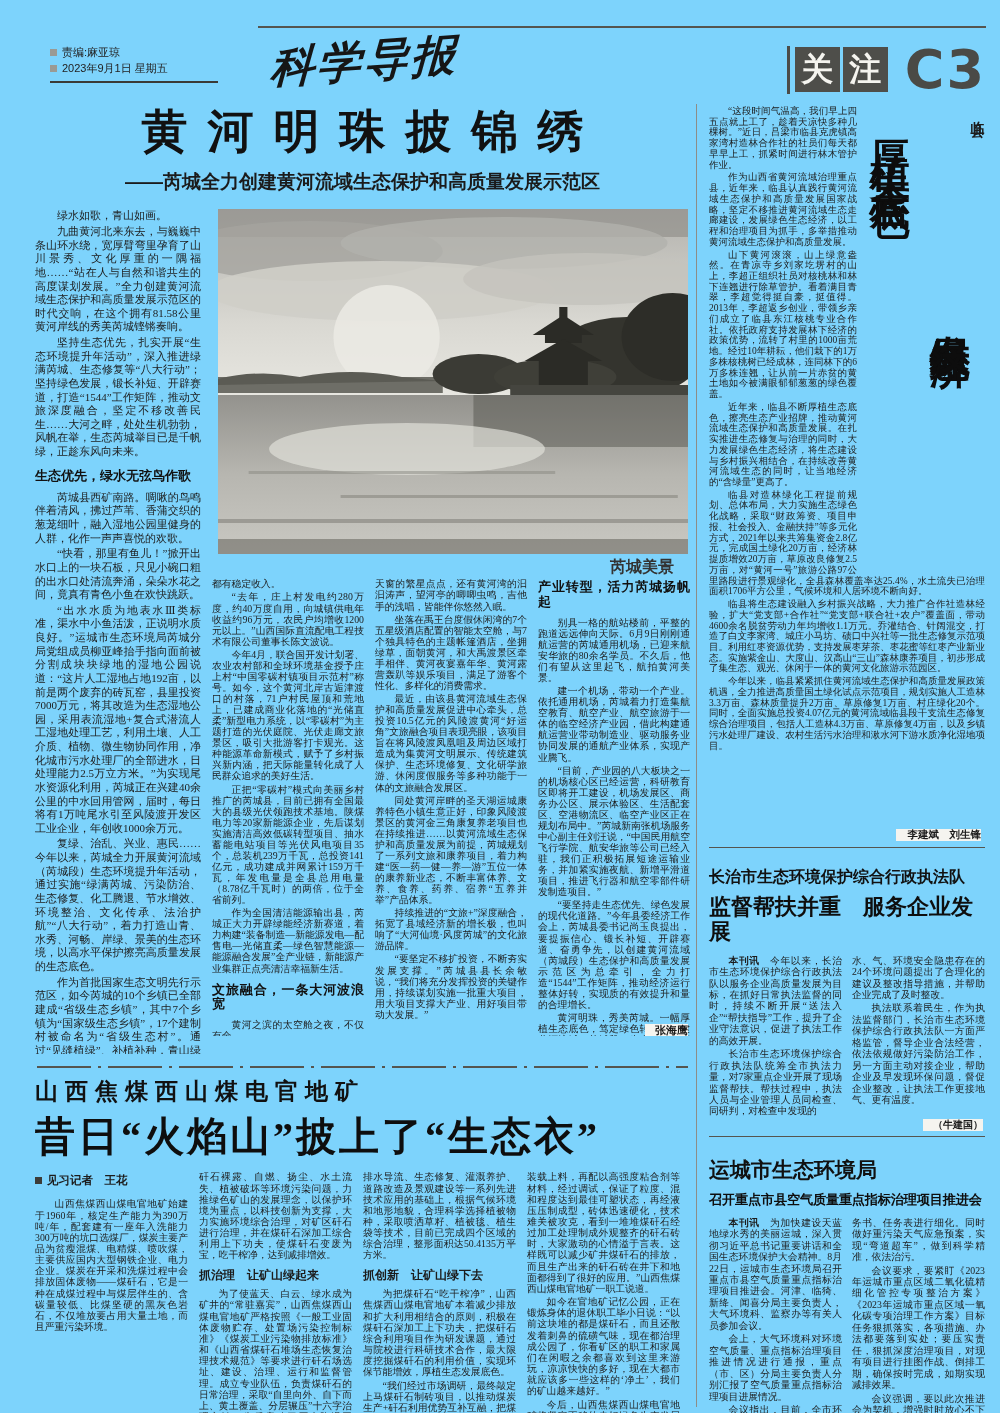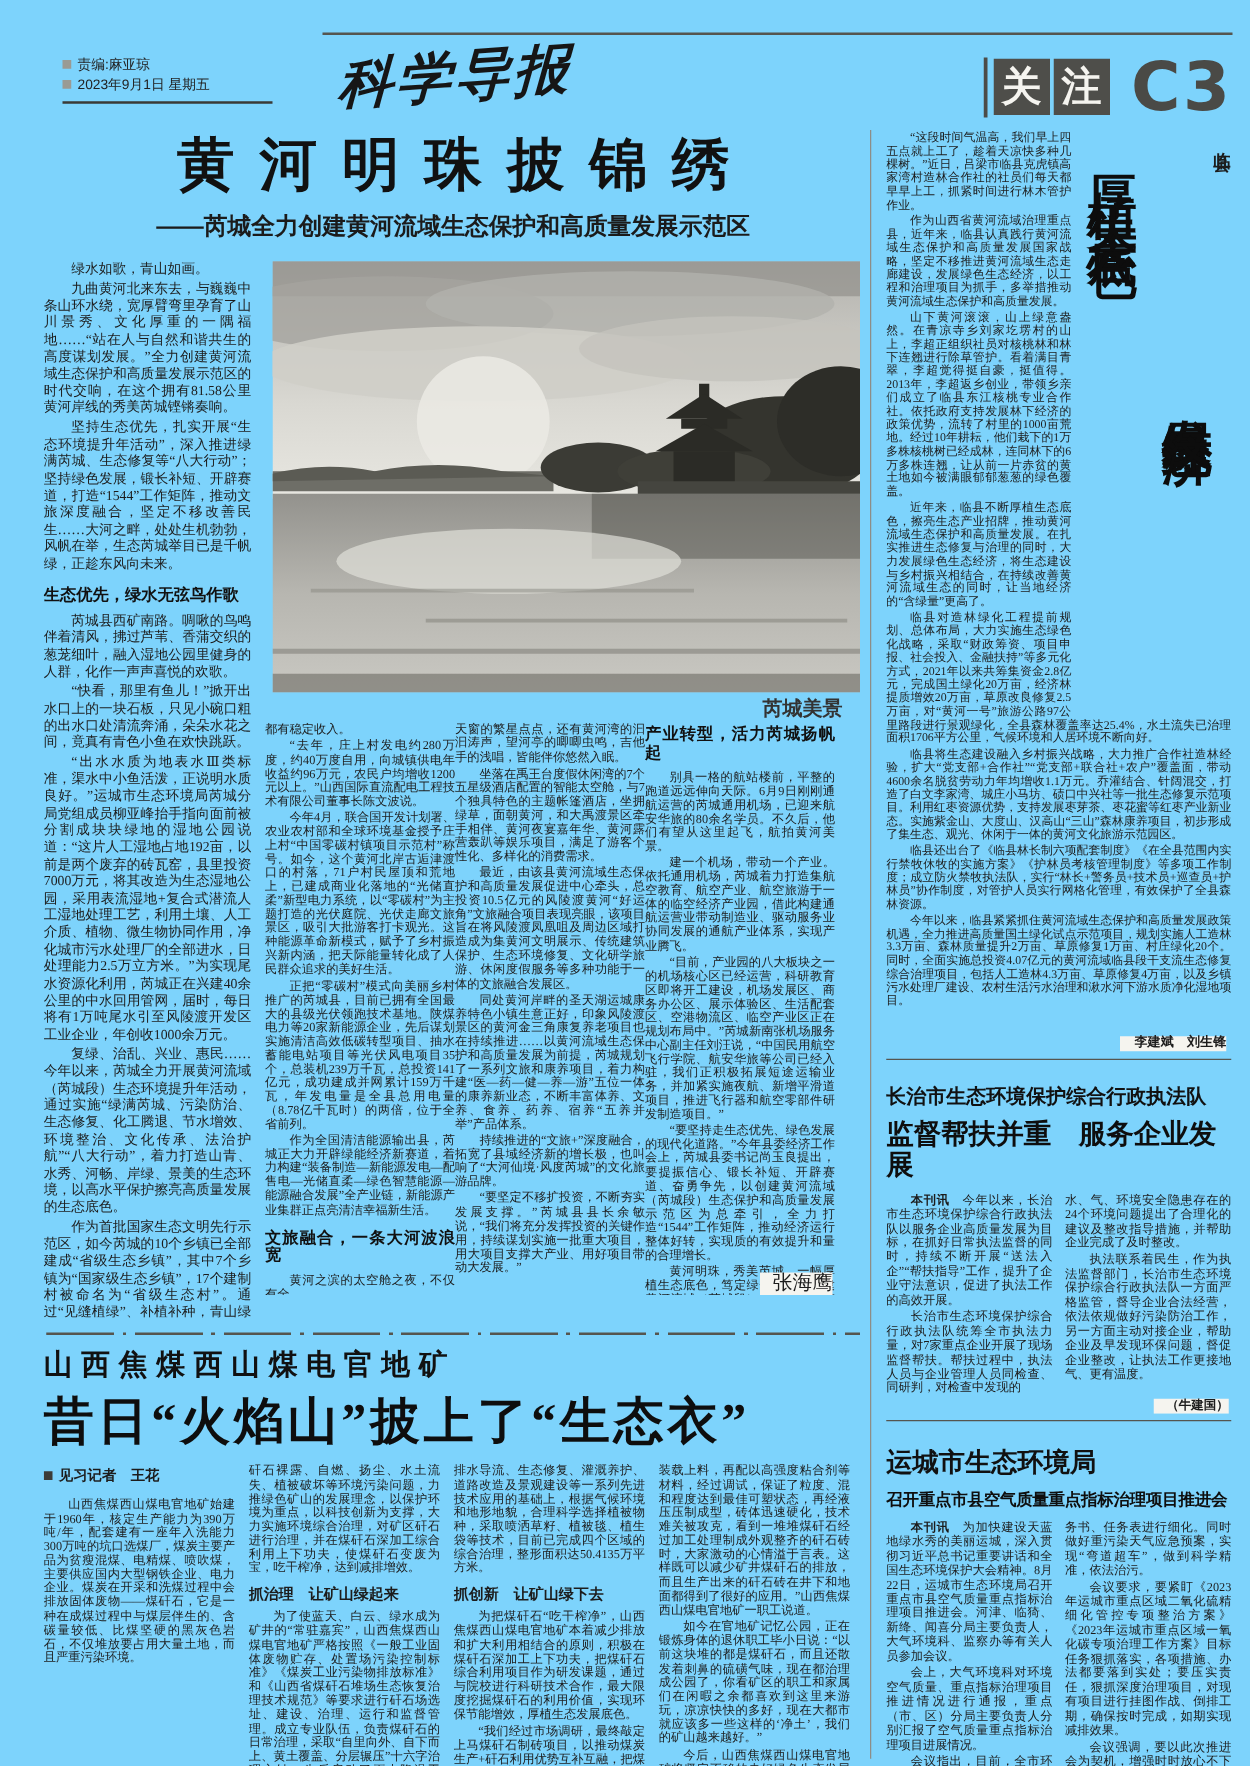--- a/index.html
+++ b/index.html
@@ -26,27 +26,27 @@
   
   .main-head{text-align:center;}
   .main-head h1{margin:6px 0 0;font:900 46px/1.1 "Liberation Sans","DejaVu Sans",sans-serif;letter-spacing:20px;text-indent:20px;color:#111;}
   .main-head h2{margin:14px 0 0;font:700 19px/1.2 "Liberation Sans","DejaVu Sans",sans-serif;color:#1b1b1b;}
   .main-body{margin-top:16px;height:845px;display:flex;gap:11px;}
   .mcol1{width:166px;font-size:11px;line-height:1.24;text-align:justify;overflow:hidden;}
   .mright{flex:1;min-width:0;}
   .photo-wrap{margin-left:6px;}
   .photo-wrap svg{display:block;}
   .caption{font-size:16px;text-align:right;padding-right:16px;margin-top:3px;font-weight:700;color:#333;height:16px;}
-  .under-cols{display:flex;margin-top:5px;height:458px;overflow:hidden;}
+  .under-cols{display:flex;gap:11px;margin-top:5px;height:458px;overflow:hidden;}
   .ucol{width:152px;font-size:9.8px;line-height:1.13;text-align:justify;overflow:hidden;position:relative;}
   .para{margin:0 0 2px;text-indent:2em;}
   .cont{text-indent:0;}
   .subhd{font-family:"Liberation Sans","DejaVu Sans",sans-serif;font-weight:700;font-size:13px;margin:9px 0 7px;text-indent:0;color:#111;}
   .subhd.first{margin-top:2px;}
-  .abyline{position:absolute;right:2px;bottom:0;font-weight:400;background:#f5f4ef;padding-left:10px;font-size:16px;}
+  .abyline{position:absolute;right:2px;bottom:0;font-weight:700;background:#f5f4ef;padding-left:10px;font-size:11px;}
   
   .dashdot{height:2px;margin:12px 2px 8px;
     background:repeating-linear-gradient(90deg,#55554f 0 54px,transparent 54px 61px,#55554f 61px 64px,transparent 64px 71px);}
   
   .g-kicker{font:700 23px "Liberation Sans","DejaVu Sans",sans-serif;letter-spacing:7px;color:#111;}
   .g-title{margin:8px 0 12px;font:900 40px/1.1 "Liberation Serif","DejaVu Serif",serif;letter-spacing:3px;color:#0e0e0e;}
   .g-cols{display:flex;gap:11px;height:250px;overflow:hidden;}
   .gcol{width:153px;font-size:9.8px;line-height:1.14;text-align:justify;overflow:hidden;}
   .g-byline{font:700 11.5px "Liberation Sans","DejaVu Sans",sans-serif;margin:2px 0 10px;}
   .g-byline .sq{background:#3c3c38;}
@@ -239,21 +239,20 @@
           <span class="lx-h1 vtext">厚植生态底色</span>
           <span class="lx-h2 vtext">发展绿色经济</span>
           <span class="lx-county vtext">临县</span>
         </div>
         <p class="para">“这段时间气温高，我们早上四五点就上工了，趁着天凉快多种几棵树。”近日，吕梁市临县克虎镇高家湾村造林合作社的社员们每天都早早上工，抓紧时间进行林木管护作业。</p>
         <p class="para">作为山西省黄河流域治理重点县，近年来，临县认真践行黄河流域生态保护和高质量发展国家战略，坚定不移推进黄河流域生态走廊建设，发展绿色生态经济，以工程和治理项目为抓手，多举措推动黄河流域生态保护和高质量发展。</p>
         <p class="para">山下黄河滚滚，山上绿意盎然。在青凉寺乡刘家圪塄村的山上，李超正组织社员对核桃林和林下连翘进行除草管护。看着满目青翠，李超觉得挺自豪，挺值得。2013年，李超返乡创业，带领乡亲们成立了临县东江核桃专业合作社。依托政府支持发展林下经济的政策优势，流转了村里的1000亩荒地。经过10年耕耘，他们栽下的1万多株核桃树已经成林，连同林下的6万多株连翘，让从前一片赤贫的黄土地如今被满眼郁郁葱葱的绿色覆盖。</p>
         <p class="para">近年来，临县不断厚植生态底色，擦亮生态产业招牌，推动黄河流域生态保护和高质量发展。在扎实推进生态修复与治理的同时，大力发展绿色生态经济，将生态建设与乡村振兴相结合，在持续改善黄河流域生态的同时，让当地经济的“含绿量”更高了。</p>
         <p class="para">临县对造林绿化工程提前规划、总体布局，大力实施生态绿色化战略，采取“财政筹资、项目申报、社会投入、金融扶持”等多元化方式，2021年以来共筹集资金2.8亿元，完成国土绿化20万亩，经济林提质增效20万亩，草原改良修复2.5万亩，对“黄河一号”旅游公路97公里路段进行景观绿化，全县森林覆盖率达25.4%，水土流失已治理面积1706平方公里，气候环境和人居环境不断向好。</p>
         <p class="para">临县将生态建设融入乡村振兴战略，大力推广合作社造林经验，扩大“党支部+合作社”“党支部+联合社+农户”覆盖面，带动4600余名脱贫劳动力年均增收1.1万元。乔灌结合、针阔混交，打造了白文李家湾、城庄小马坊、碛口中兴社等一批生态修复示范项目。利用红枣资源优势，支持发展枣芽茶、枣花蜜等红枣产业新业态。实施紫金山、大度山、汉高山“三山”森林康养项目，初步形成了集生态、观光、休闲于一体的黄河文化旅游示范园区。</p>
-        <p class="para">临县还出台了《临县林长制六项配套制度》《在全县范围内实行禁牧休牧的实施方案》《护林员考核管理制度》等多项工作制度；成立防火禁牧执法队，实行“林长+警务员+技术员+巡查员+护林员”协作制度，对管护人员实行网格化管理，有效保护了全县森林资源。</p>
         <p class="para">今年以来，临县紧紧抓住黄河流域生态保护和高质量发展政策机遇，全力推进高质量国土绿化试点示范项目，规划实施人工造林3.3万亩、森林质量提升2万亩、草原修复1万亩、村庄绿化20个。同时，全面实施总投资4.07亿元的黄河流域临县段干支流生态修复综合治理项目，包括人工造林4.3万亩、草原修复4万亩，以及乡镇污水处理厂建设、农村生活污水治理和湫水河下游水质净化湿地项目。</p>
 
         <span class="lx-byline">李建斌　刘生锋</span>
       </div>
 
       <div class="rsec">
         <div class="cz-kicker">长治市生态环境保护综合行政执法队</div>
         <h3 class="cz-title">监督帮扶并重　服务企业发展</h3>
         <div class="two-cols cz-cols">
           <div class="rcol">

